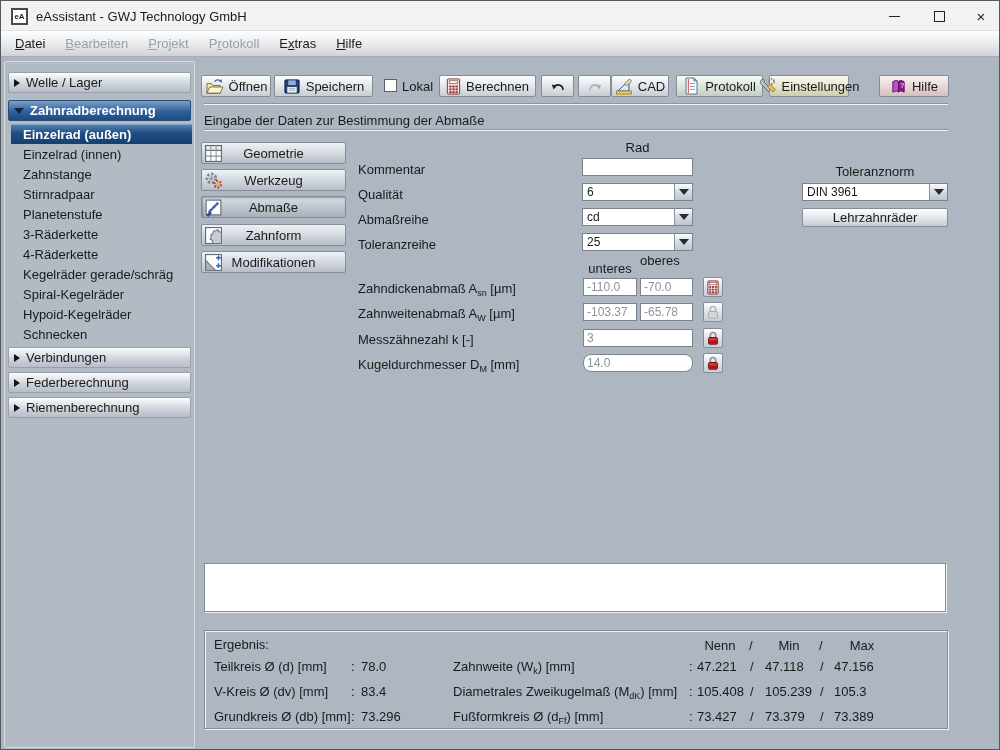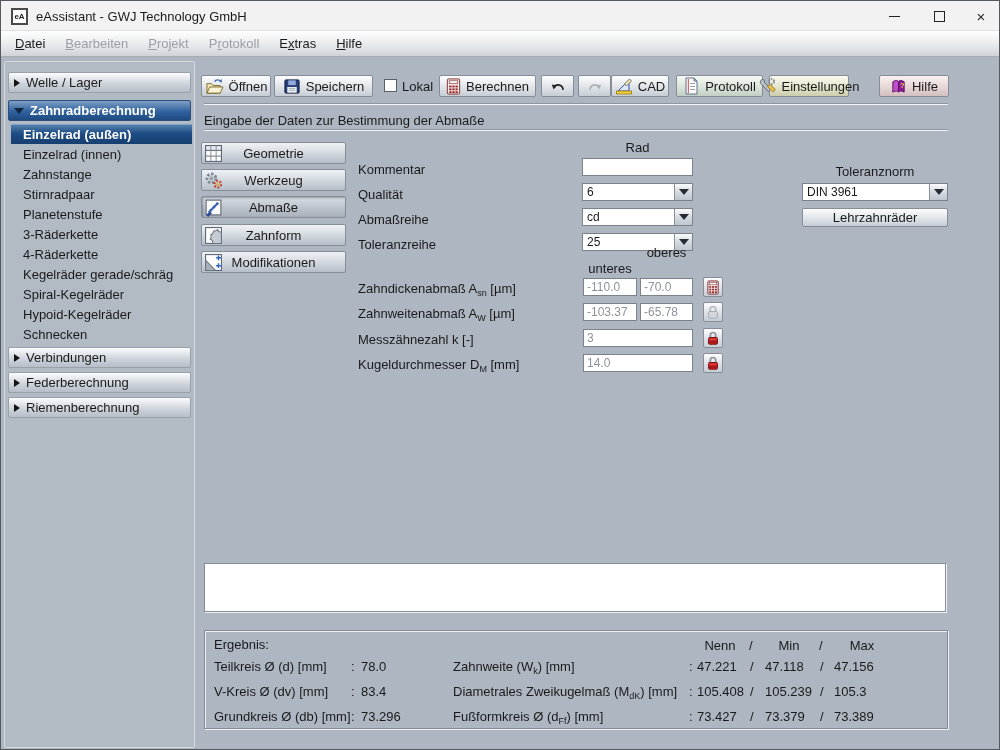--- a/index.html
+++ b/index.html
@@ -360,21 +360,21 @@
     <span class="val">DIN 3961</span>
     <span class="arrow">
         <i></i>
       </span>
   </div>
   <div class="pushbtn" style="left:801px;top:207px;width:146px">
     <span>Lehrzahnräder</span>
   </div>
 
   <div class="flabel" style="left:582px;top:260px;width:54px;text-align:center">unteres</div>
-  <div class="flabel" style="left:639px;top:244px;width:53px;text-align:center">oberes</div>
+  <div class="flabel" style="left:639px;top:252px;width:53px;">oberes</div>
 
   <div class="flabel" style="left:357px;top:280px"><span>Zahndickenabmaß A</span><sub class="s">sn</sub><span> [µm]</span></div>
   <input class="tinput dis" style="left: 582px; top: 277px; width: 54px;" value="-110.0">
   <input class="tinput dis" style="left: 639px; top: 277px; width: 53px;" value="-70.0">
   <div class="smallbtn" style="left:702px;top:276px">
     <svg width="14" height="15" viewBox="0 0 14 16">
         <rect x="1.5" y="1" width="11" height="14" rx="1" fill="#f6e8e8" stroke="#7c3030"></rect>
         <rect x="3" y="2.5" width="8" height="2.6" fill="#fff" stroke="#7c3030" stroke-width="0.6"></rect>
         <g fill="#902828">
           <rect x="3" y="6.5" width="2.1" height="1.8"></rect>
@@ -404,21 +404,21 @@
   <input class="tinput dis" style="left: 582px; top: 328px; width: 110px;" value="3">
   <div class="smallbtn" style="left:702px;top:327px">
     <svg width="14" height="16" viewBox="0 0 14 16">
         <path d="M4.3 7.5 V5.2 a2.7 2.7 0 0 1 5.4 0 V7.5" stroke="#8d9299" stroke-width="1.7" fill="none"></path>
         <rect x="2.6" y="7.5" width="8.8" height="6.7" rx="1" fill="#df3232" stroke="#701010"></rect>
         <rect x="3.1" y="10.6" width="7.8" height="3.1" fill="#ab1717"></rect>
       </svg>
   </div>
 
   <div class="flabel" style="left:357px;top:356px"><span>Kugeldurchmesser D</span><sub class="s">M</sub><span> [mm]</span></div>
-  <input class="tinput dis" style="left: 582px; top: 353px; width: 110px;" value="14.0">
+  <input class="tinput dis" style="left: 582px; top: 353px; width: 110px; border-radius: 8px;" value="14.0">
   <div class="smallbtn" style="left:702px;top:352px">
     <svg width="14" height="16" viewBox="0 0 14 16">
         <path d="M4.3 7.5 V5.2 a2.7 2.7 0 0 1 5.4 0 V7.5" stroke="#8d9299" stroke-width="1.7" fill="none"></path>
         <rect x="2.6" y="7.5" width="8.8" height="6.7" rx="1" fill="#df3232" stroke="#701010"></rect>
         <rect x="3.1" y="10.6" width="7.8" height="3.1" fill="#ab1717"></rect>
       </svg>
   </div>
 
   <div class="msgbox"></div>
 

